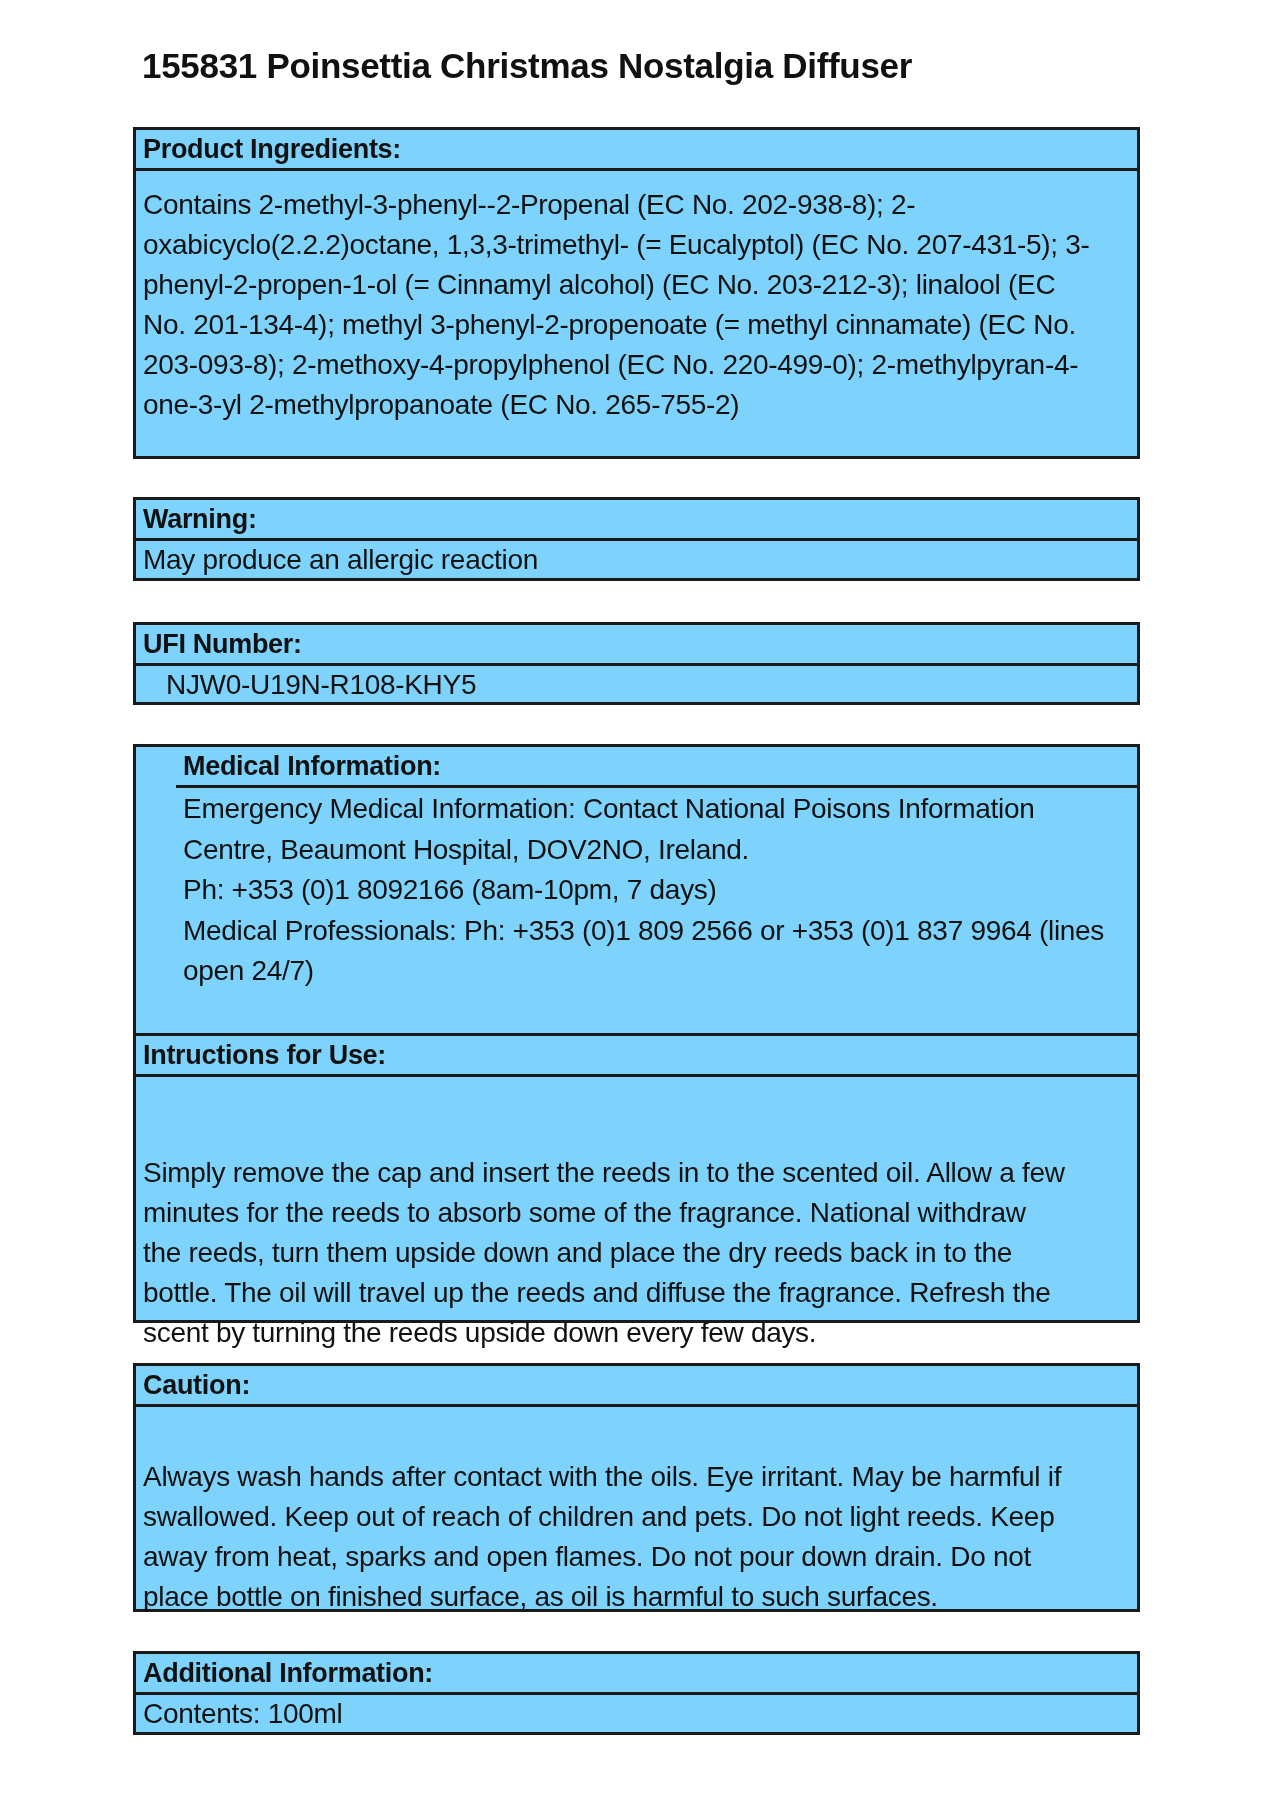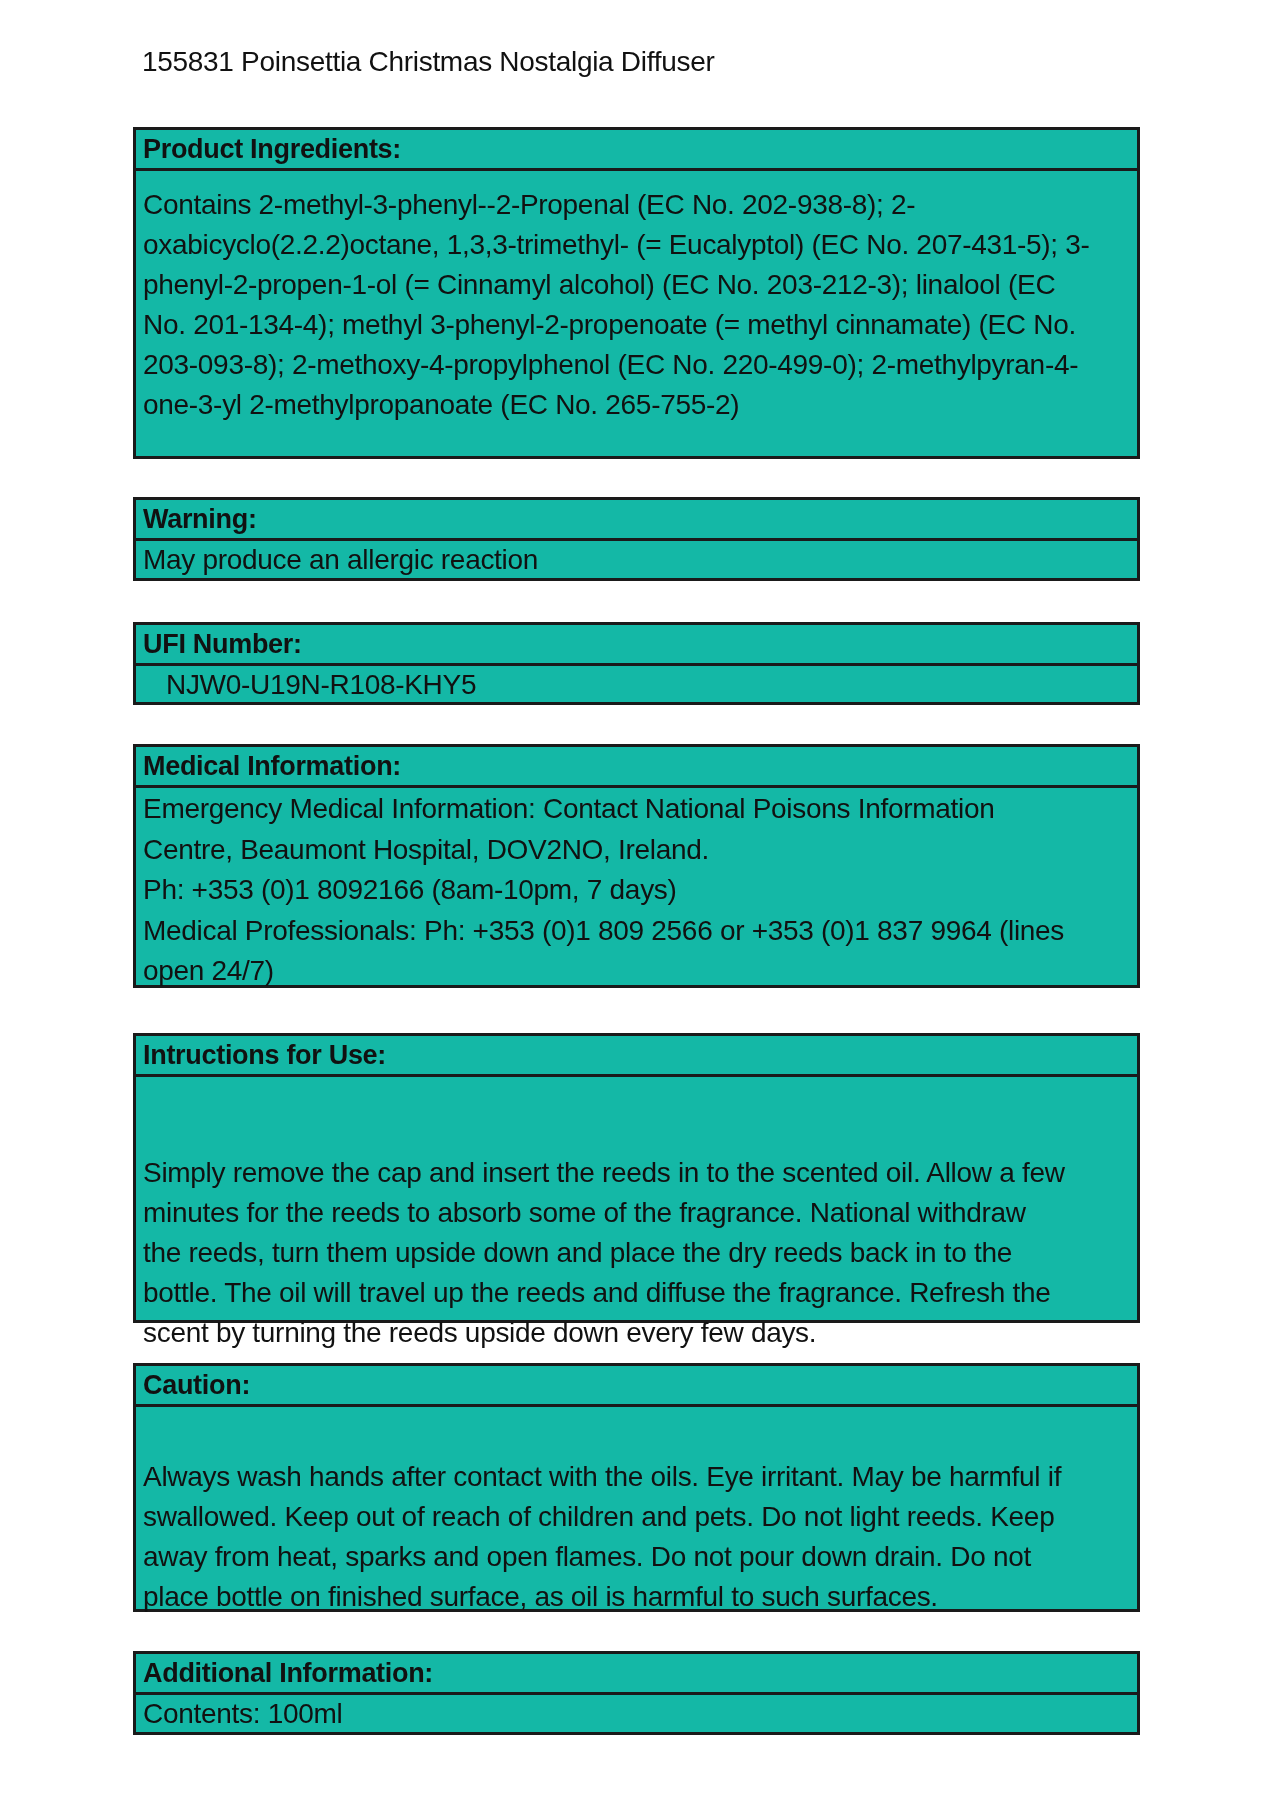--- a/index.html
+++ b/index.html
@@ -1,33 +1,33 @@
 <!DOCTYPE html>
 <html><head>
 <meta charset="utf-8">
 <style>
   html, body { margin: 0; padding: 0; background: #ffffff; }
   body { width: 1273px; height: 1800px; position: relative; overflow: hidden;
          font-family: "Liberation Sans", "DejaVu Sans", sans-serif; color: #111111; }
-  .title { position: absolute; left: 142px; top: 46px; font-size: 28px; font-weight: normal;
+  .title { position: absolute; left: 142px; top: 46px; font-size: 35px; font-weight: bold;
            letter-spacing: -0.3px; white-space: nowrap; }
-  .box { position: absolute; left: 133px; width: 1007px; border: 3px solid #1a1a1a; box-sizing: border-box; background: #14b8a6; }
+  .box { position: absolute; left: 133px; width: 1007px; border: 3px solid #1a1a1a; box-sizing: border-box; background: #7dd3fc; }
   .box .hdr { height: 41px; border-bottom: 3px solid #1a1a1a; box-sizing: border-box;
               padding-left: 7px; font-size: 27px; font-weight: bold; line-height: 38px;
               letter-spacing: -0.3px; white-space: nowrap; }
   .box .body { padding-left: 7px; padding-right: 0; font-size: 28px; line-height: 40px; letter-spacing: -0.3px; }
   .box .body .line { display: block; white-space: nowrap; }
   .box .body .spacer { display: block; height: 40px; }
   #b-product { top: 127px; height: 332px; }
   #b-product .body { padding-top: 14px; }
   #b-warning { top: 497px; height: 84px; }
   #b-warning .body { line-height: 38px; }
   #b-ufi { top: 622px; height: 83px; }
   #b-ufi .body { line-height: 38px; margin-left: 23px; }
-  #b-medical { top: 744px; height: 244px; }
+  #b-medical { top: 744px; height: 292px; padding-left: 40px; }
   #b-medical .body { line-height: 40.5px; padding-top: 1px; }
   #b-instructions { top: 1033px; height: 290px; }
   #b-instructions .body { padding-top: 36px; }
   #b-caution { top: 1363px; height: 249px; }
   #b-caution .body { padding-top: 10px; }
   #b-additional { top: 1651px; height: 84px; }
   #b-additional .body { line-height: 38px; }
   .overflow { margin-right: -12px; }
 </style>
 </head>

